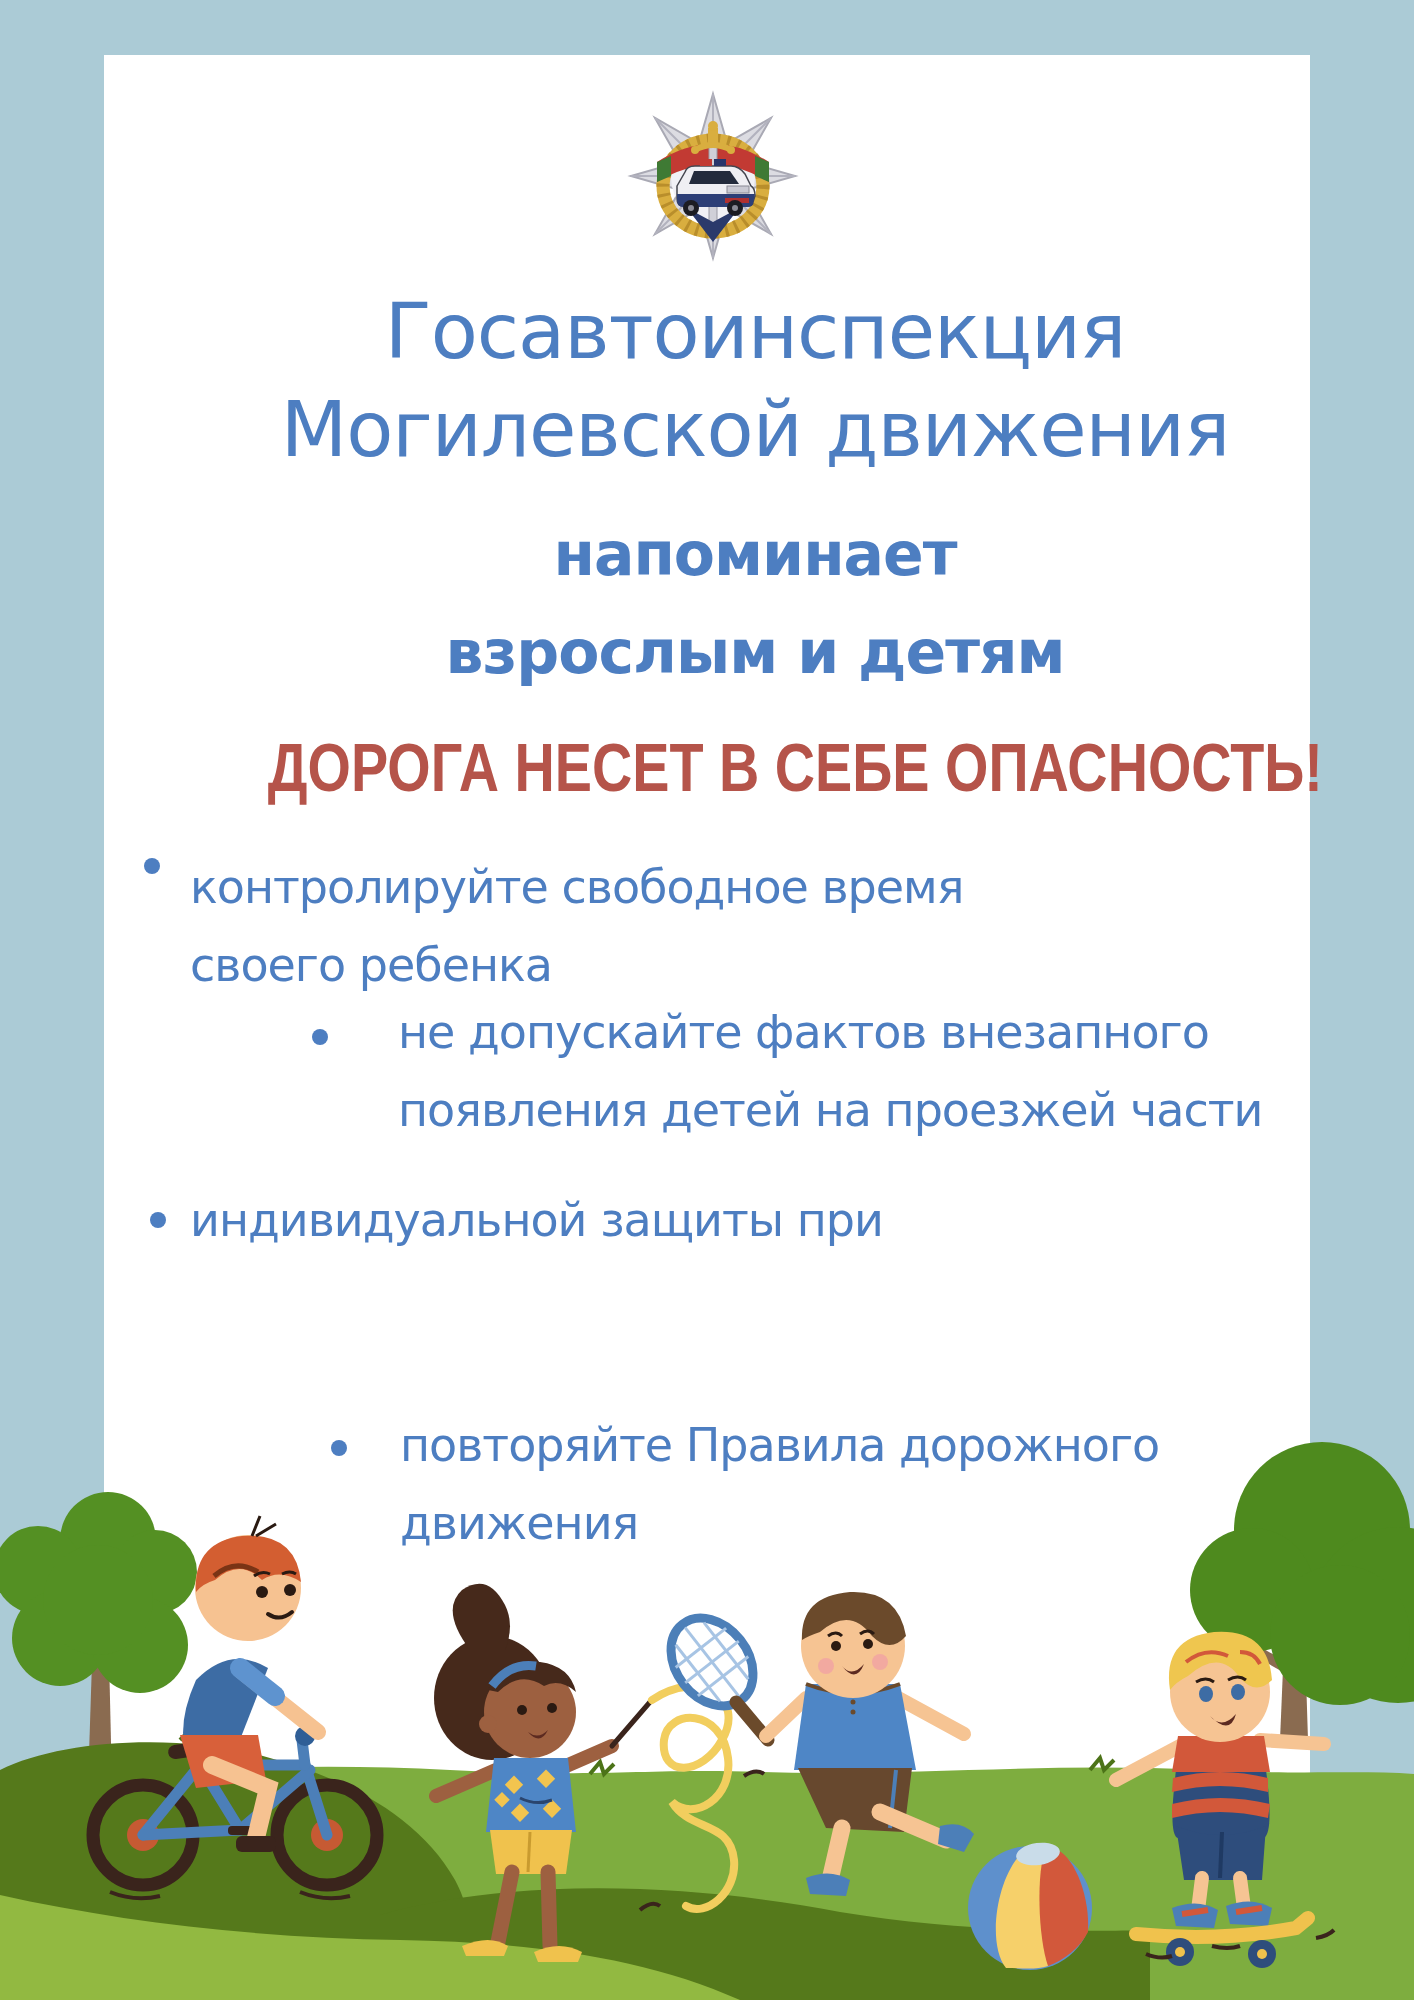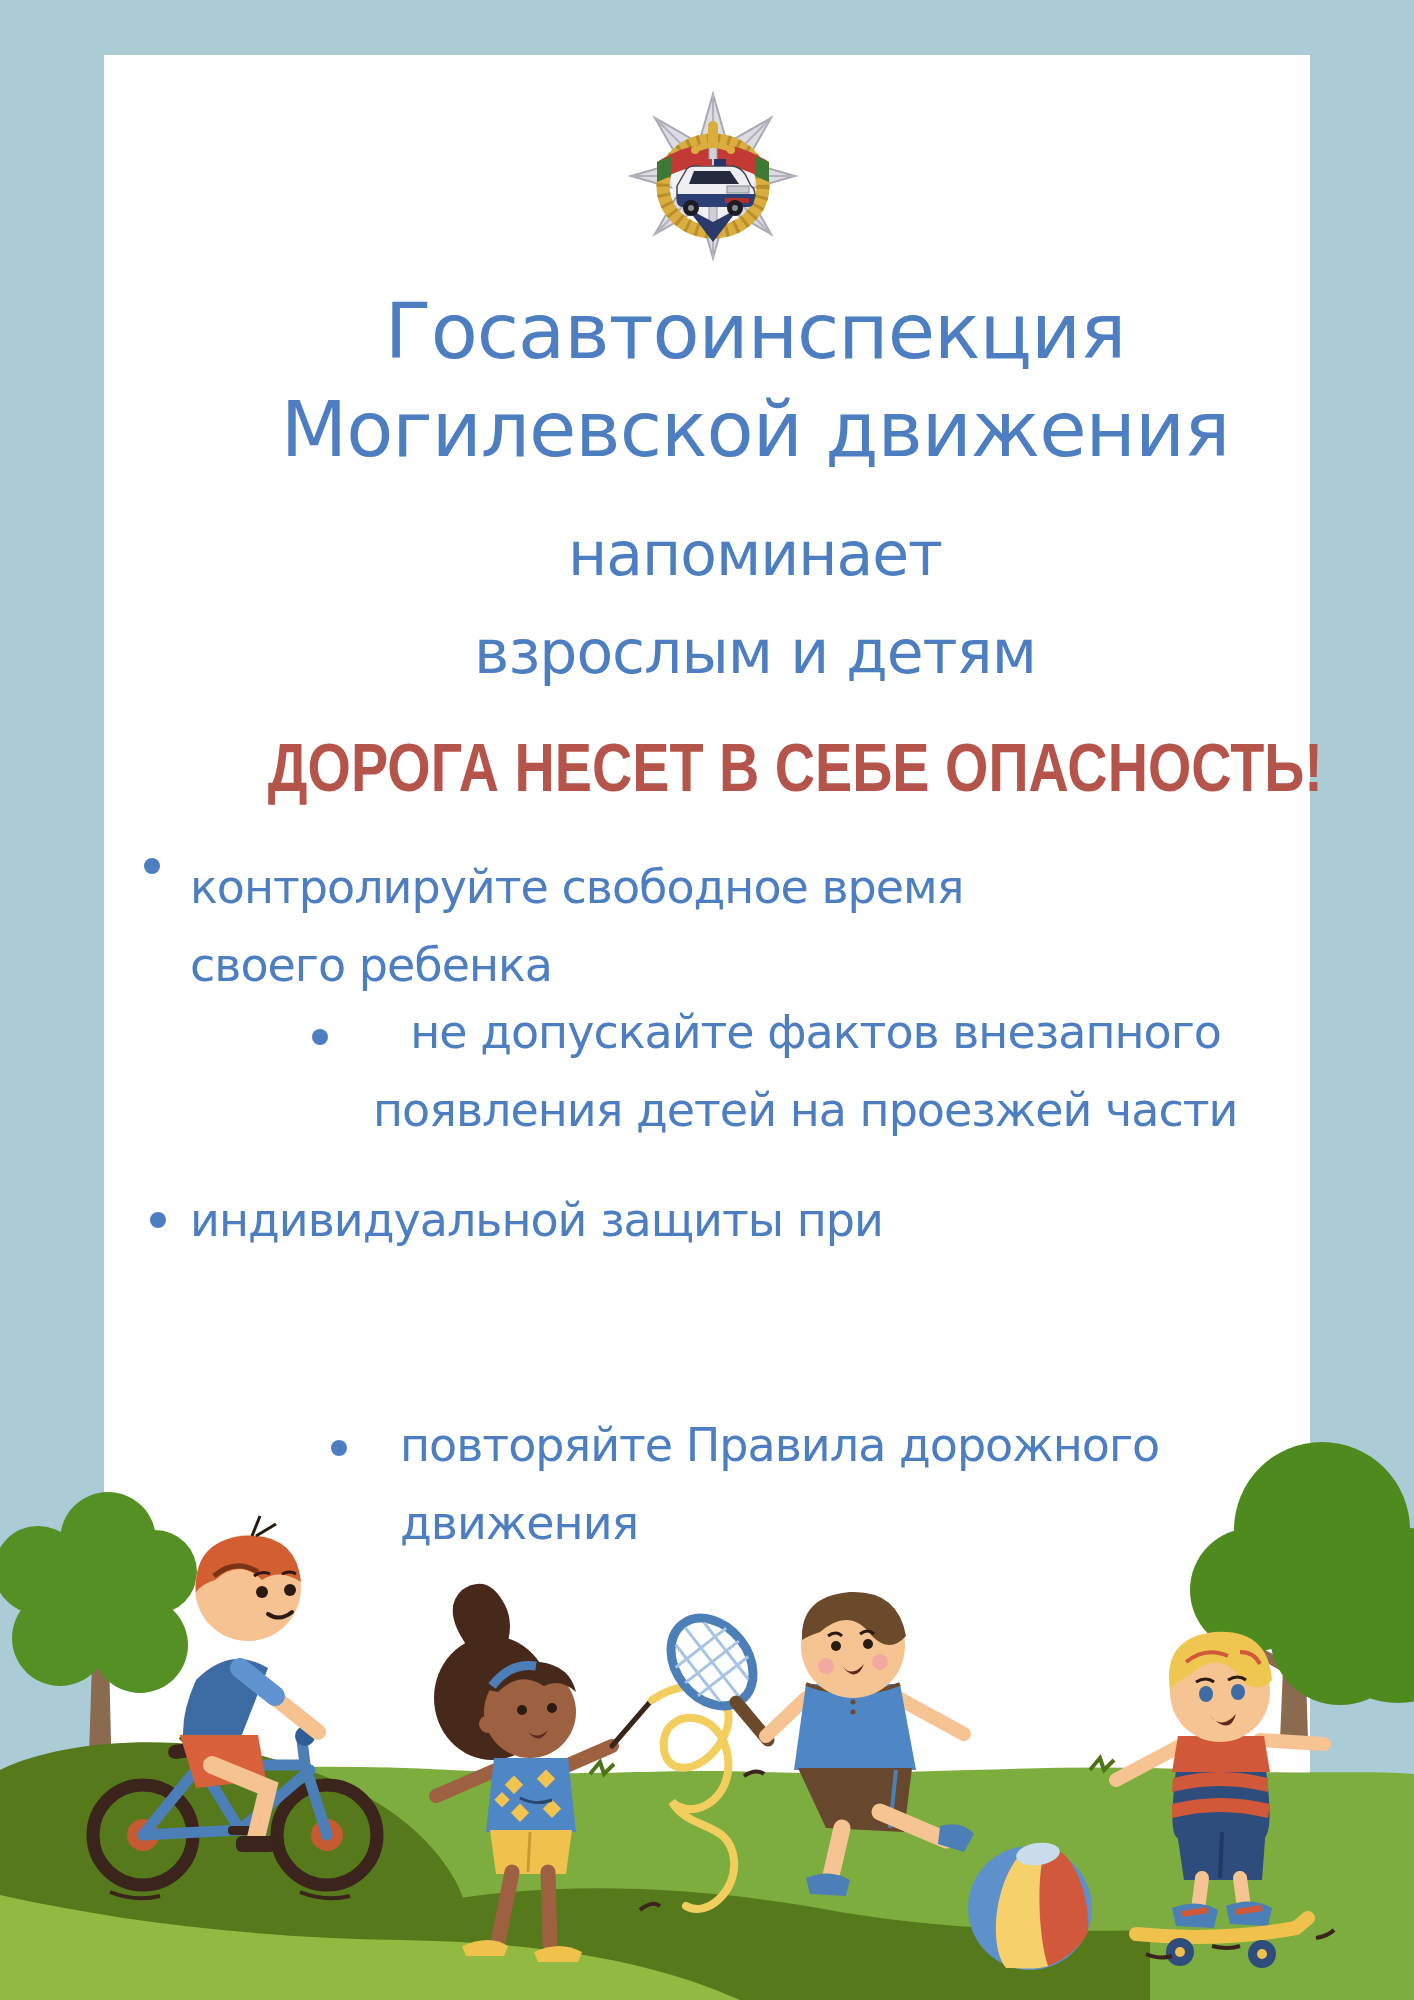--- a/index.html
+++ b/index.html
@@ -13,21 +13,21 @@
     background:var(--card-bg,#FFFFFF);
   }
   .abs{position:absolute;}
   .center-line{left:104px;width:1206px;text-align:center;z-index:3;margin-left:48px;}
   .title{
     font-size:77px;line-height:92px;letter-spacing:-1px;
     color:var(--text-blue,#4D7EC1);font-weight:normal;white-space:nowrap;
   }
   .subtitle{
     font-size:60px;line-height:72px;letter-spacing:-1px;
-    color:var(--text-blue,#4D7EC1);font-weight:normal;white-space:nowrap;
+    color:var(--text-blue,#4D7EC1);font-weight:bold;white-space:nowrap;
   }
   .warning{
     font-family:"Liberation Sans",sans-serif;font-weight:bold;
     font-size:68px;line-height:80px;color:var(--warning-red,#B5544A);
     white-space:nowrap;
   }
   .warning-inner{display:inline-block;transform:scaleX(0.82);transform-origin:center;}
   .bullet-text{
     font-size:46px;line-height:78px;letter-spacing:-1px;
     color:var(--text-blue,#4D7EC1);z-index:3;white-space:nowrap;
@@ -102,21 +102,21 @@
   <span class="warning-inner">ДОРОГА НЕСЕТ В СЕБЕ ОПАСНОСТЬ!</span>
 </div>
 
 <div class="abs bullet-dot" style="left:144px;top:858px"></div>
 <div class="abs bullet-text" style="left:190px;top:848px">
   <div>контролируйте свободное время</div>
   <div>своего ребенка</div>
 </div>
 
 <div class="abs bullet-dot" style="left:312px;top:1029px"></div>
-<div class="abs bullet-text" style="left:373px;top:993px;width:848px;text-align:right">
+<div class="abs bullet-text" style="left:398px;top:993px;width:848px;text-align:left">
   <div>не допускайте фактов внезапного</div>
   <div>появления детей на проезжей части</div>
 </div>
 
 <div class="abs bullet-dot" style="left:150px;top:1212px"></div>
 <div class="abs bullet-text" style="left:190px;top:1181px">
   <div>индивидуальной защиты при</div>
 </div>
 
 <div class="abs bullet-dot" style="left:331px;top:1440px"></div>

